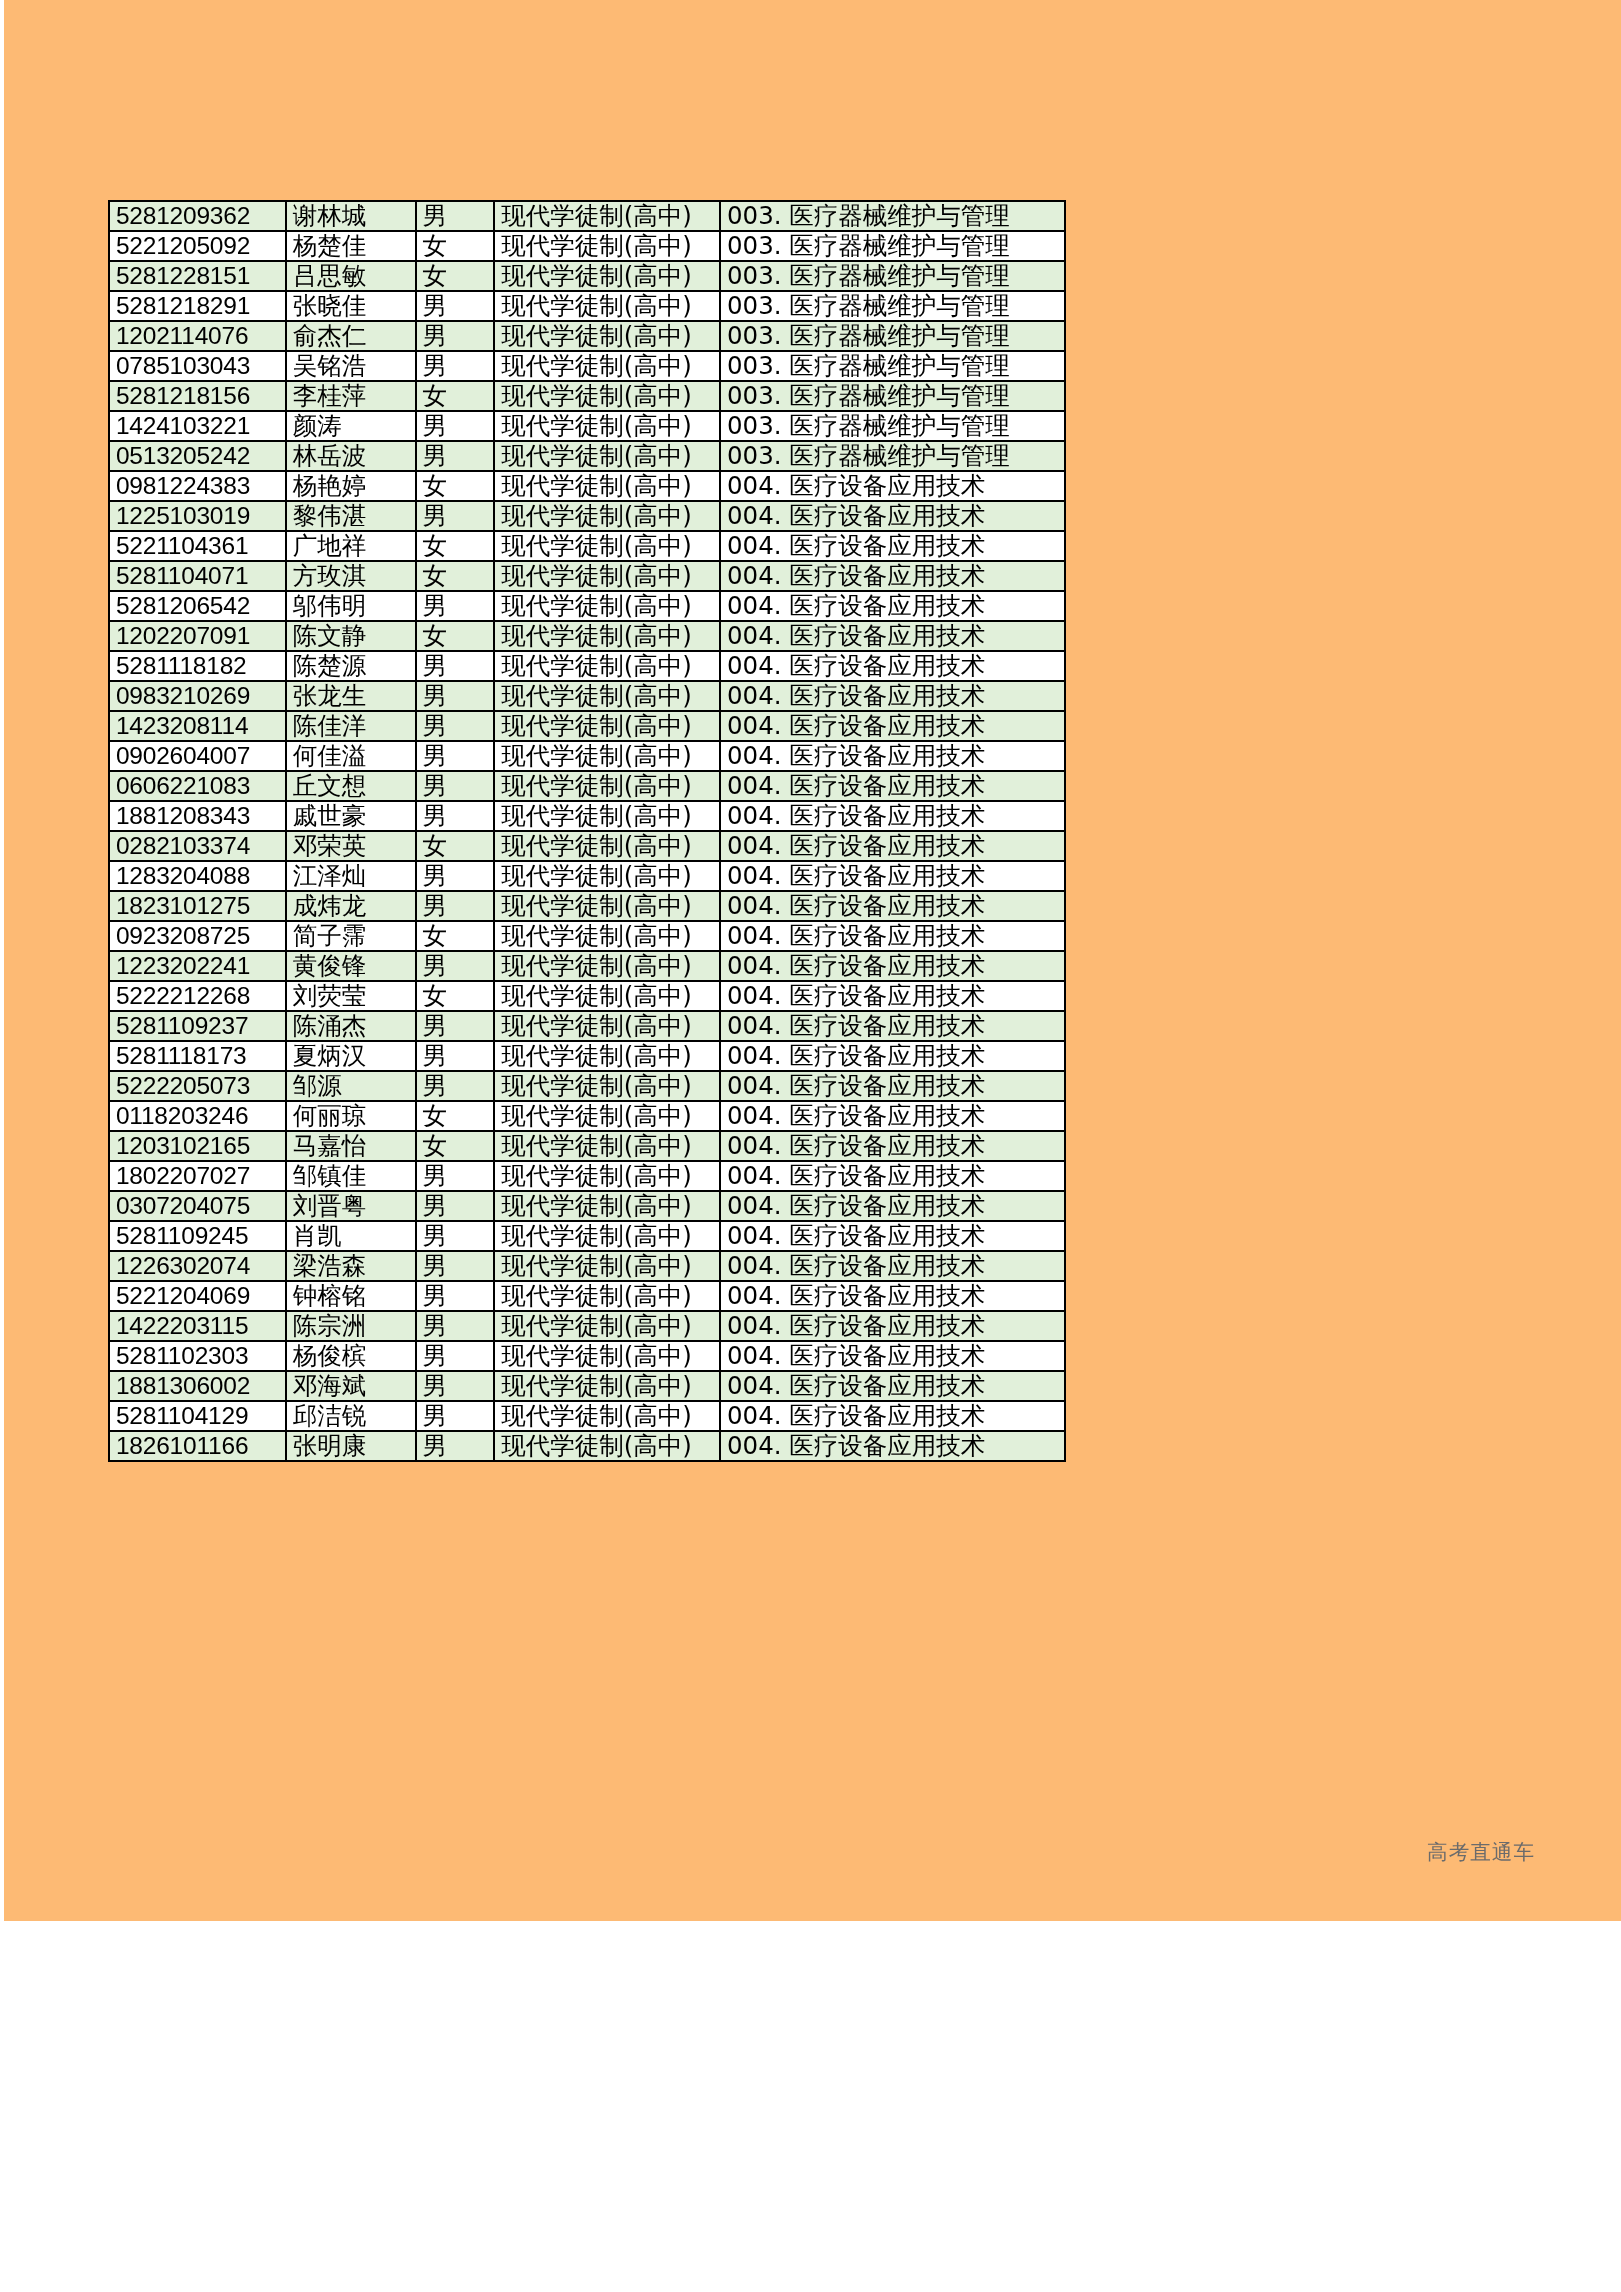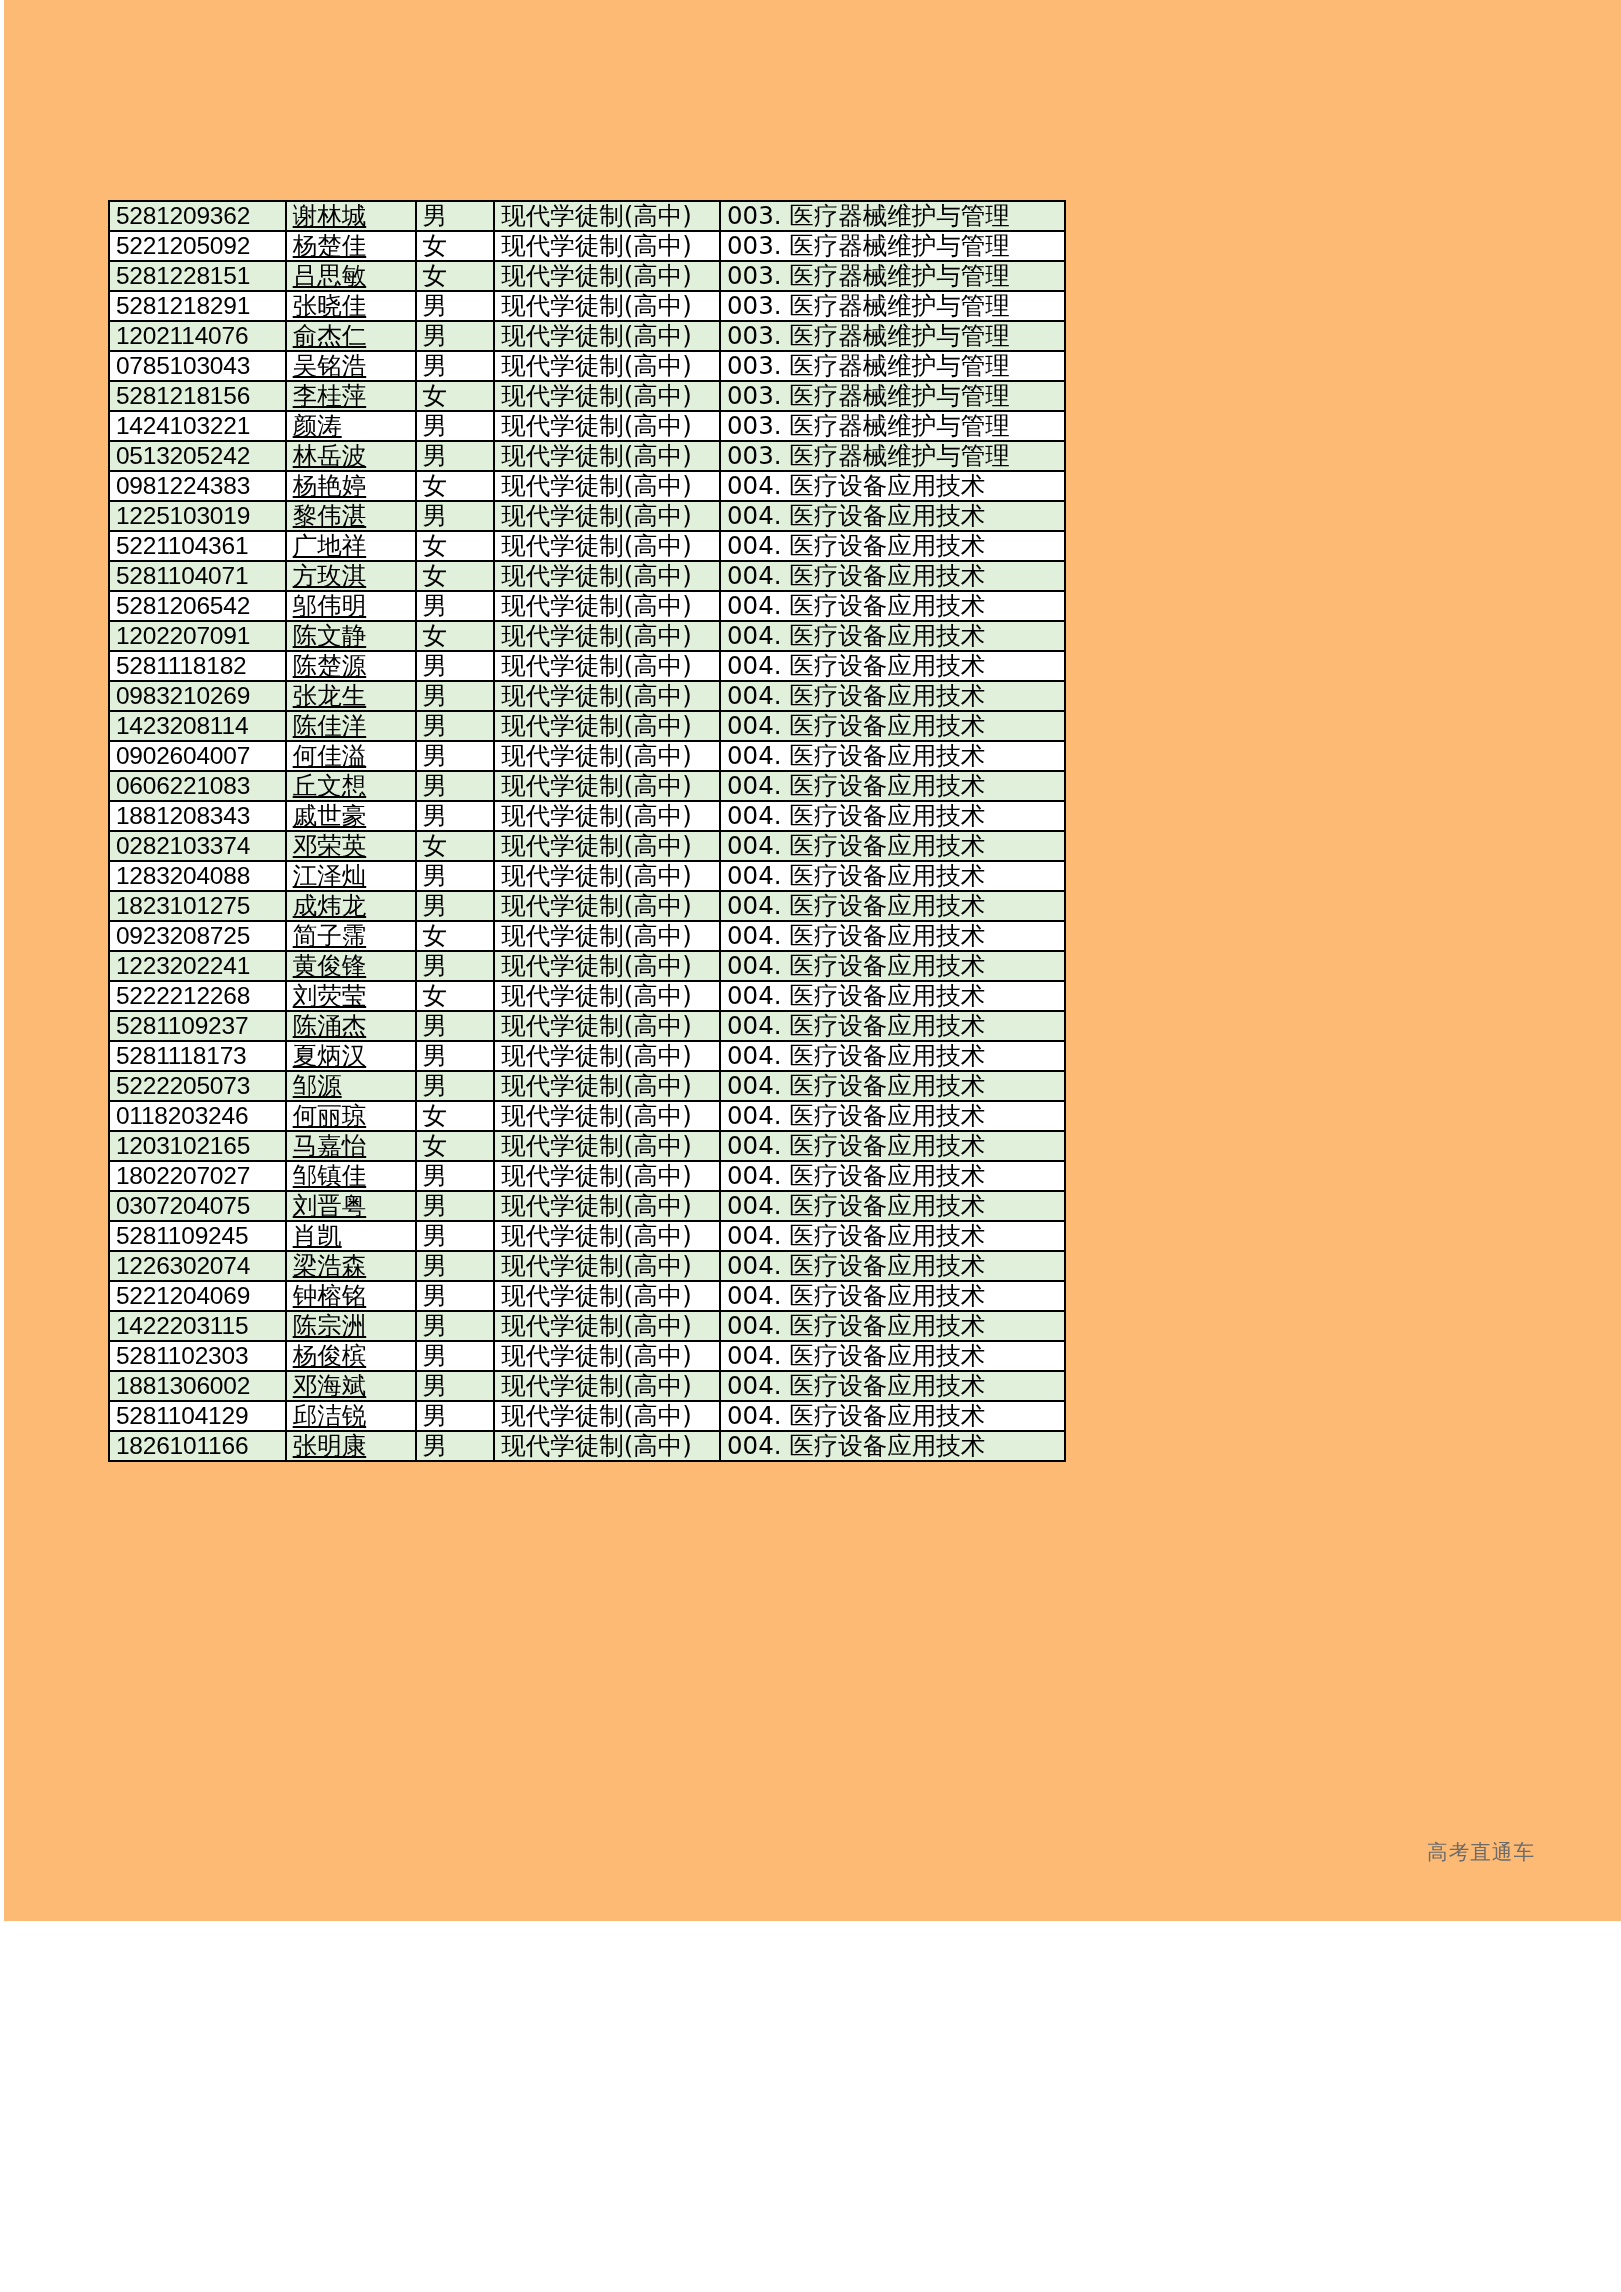--- a/index.html
+++ b/index.html
@@ -32,21 +32,21 @@
   .roster-table td {
     border: 2px solid #000000;
     padding: 0 5.9px;
     height: 28px;
     line-height: 28px;
     white-space: nowrap;
     overflow: hidden;
     font-weight: 400;
   }
   .col-id    { width: 163px; }
-  .col-name  { width: 116px; text-decoration: underline; }
+  .col-name  { width: 116px; }
   .col-sex   { width:  65px; }
   .col-type  { width: 212px; }
   .col-major { width: 331px; margin-top: 20px; }
 
   tr.shaded td { background: #e1f0da; }
   tr.plain  td { background: #ffffff; }
 
   .num {
     font-family: "Liberation Sans", "DejaVu Sans", sans-serif;
     letter-spacing: -0.2px;

